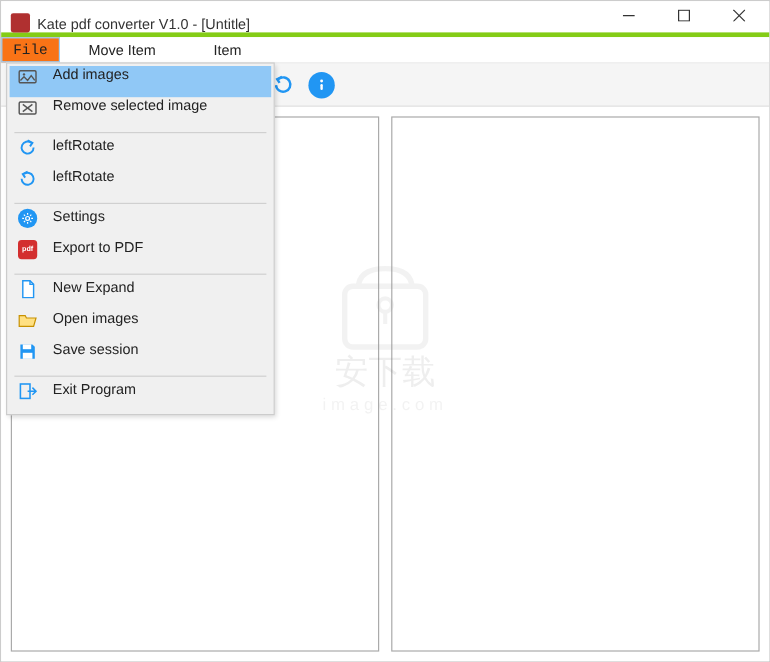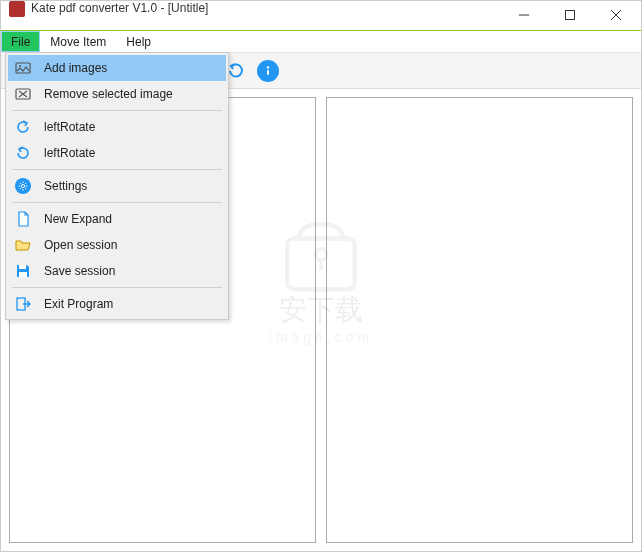--- a/index.html
+++ b/index.html
@@ -1,33 +1,33 @@
 <!DOCTYPE html>
 <html><head>
 <meta charset="utf-8">
 <style>
 * { box-sizing: border-box; margin: 0; padding: 0; font-family: -apple-system, "Segoe UI", Tahoma, sans-serif; font-size: 12px; }
 body { background: #fff; width: 642px; height: 552px; overflow: hidden; position: relative; }
 .window { width: 642px; height: 552px; border: 1px solid #ccc; background: #fff; display: flex; flex-direction: column; }
-.titlebar { height: 30px; background: #fff; display: flex; align-items: flex-start; padding: 0 2px 0 8px; border-bottom: 1px solid #84cc16; }
+.titlebar { height: 30px; background: #fff; display: flex; align-items: flex-end; padding: 0 2px 0 8px; border-bottom: 4px solid #84cc16; }
 .app-icon { width: 16px; height: 16px; margin-right: 6px; background: #b03030; border-radius: 2px; }
 .title-text { flex: 1; color: #333; }
 .win-btns { display: flex; }
 .win-btn { width: 46px; height: 28px; display: flex; align-items: center; justify-content: center; }
 .win-btn svg { width: 10px; height: 10px; }
 .menubar { height: 22px; background: #fff; display: flex; align-items: stretch; border-bottom: 1px solid #e5e5e5; }
-.menu-item { padding: 0 10px; display: flex; align-items: center; color: #222; cursor: default; }
-.menu-item.open { background: #22c55e; border: 1px solid #99d1ff; padding: 0 9px; }
+.menu-item { padding: 0 24px; display: flex; align-items: center; color: #222; cursor: default; }
+.menu-item.open { background: #f97316; border: 1px solid #99d1ff; padding: 0 9px; font-family: Liberation Mono, monospace; }
 .toolbar { height: 36px; background: #f5f5f5; border-bottom: 1px solid #ddd; display: flex; align-items: center; padding: 0 6px; gap: 2px; }
 .tool-btn { width: 30px; height: 30px; display: flex; align-items: center; justify-content: center; border-radius: 3px; }
 .tool-sep { width: 1px; height: 24px; background: #ccc; margin: 0 4px; }
 .content { flex: 1; display: flex; gap: 10px; padding: 8px; background: #fff; }
 .pane { flex: 1; border: 1px solid #aaa; background: #fff; }
 .dropdown { position: absolute; left: 5px; top: 52px; width: 224px; background: #f0f0f0; border: 1px solid #ccc; box-shadow: 2px 2px 4px rgba(0,0,0,0.15); z-index: 10; padding: 2px; }
-.dd-item { display: flex; align-items: center; height: 26px; padding: 0 18px 0 6px; gap: 12px; cursor: default; }
+.dd-item { display: flex; align-items: flex-start; height: 26px; padding: 0 18px 0 6px; gap: 12px; cursor: default; }
 .dd-item.highlight { background: #90c8f6; }
 .dd-item .dd-icon { width: 18px; height: 18px; display: flex; align-items: center; justify-content: center; flex-shrink: 0; }
 .dd-item .dd-label { color: #222; }
 .dd-sep { height: 1px; background: #d0d0d0; margin: 3px 4px; }
 .watermark { position: absolute; left: 50%; top: 50%; transform: translate(-50%, -50%); display: flex; flex-direction: column; align-items: center; pointer-events: none; opacity: 0.12; z-index: 1; }
 .watermark svg { width: 120px; height: 90px; }
 .watermark .wm-text { font-size: 28px; color: #777; margin-top: -6px; }
 .watermark .wm-sub { font-size: 14px; color: #999; letter-spacing: 4px; }
 .circle-blue { width: 22px; height: 22px; border-radius: 50%; background: #2196f3; display: flex; align-items: center; justify-content: center; }
 .pdf-badge { width: 20px; height: 20px; border-radius: 3px; background: #d32f2f; display: flex; align-items: center; justify-content: center; color: #fff; font-size: 7px; font-weight: bold; }
@@ -56,21 +56,21 @@
             <line x1="0" y1="0" x2="10" y2="10" stroke="#333" stroke-width="1"></line>
             <line x1="10" y1="0" x2="0" y2="10" stroke="#333" stroke-width="1"></line>
           </svg>
         </div>
     </div>
   </div>
 
   <div class="menubar">
     <div class="menu-item open">File</div>
     <div class="menu-item">Move Item</div>
-    <div class="menu-item">Help</div>
+    <div class="menu-item">Item</div>
   </div>
 
   <div class="toolbar">
     <div class="tool-btn">
         <svg width="20" height="20" viewBox="0 0 20 20">
           <rect x="2" y="4" width="16" height="12" rx="1" fill="none" stroke="#555" stroke-width="1.5"></rect>
           <circle cx="7" cy="8" r="1.5" fill="#555"></circle>
           <path d="M4 14 L8 10 L11 13 L14 9 L18 14" fill="none" stroke="#555" stroke-width="1.5"></path>
         </svg>
       </div>
@@ -174,37 +174,43 @@
     <span class="dd-icon">
         <div class="circle-blue" style="width:16px;height:16px;">
           <svg width="10" height="10" viewBox="0 0 10 10">
             <circle cx="5" cy="5" r="1.6" fill="none" stroke="#fff" stroke-width="1"></circle>
             <path d="M5 2 L5 0.5 M5 9.5 L5 8 M2 5 L0.5 5 M9.5 5 L8 5 M2.9 2.9 L1.9 1.9 M8.1 8.1 L7.1 7.1 M7.1 2.9 L8.1 1.9 M1.9 8.1 L2.9 7.1" stroke="#fff" stroke-width="1"></path>
           </svg>
         </div>
       </span>
     <span class="dd-label">Settings</span>
   </div>
+  <div class="dd-item">
+    <span class="dd-icon">
+        <div class="pdf-badge" style="width:16px;height:16px;font-size:6px;">pdf</div>
+      </span>
+    <span class="dd-label">Export to PDF</span>
+  </div>
   <div class="dd-sep"></div>
   <div class="dd-item">
     <span class="dd-icon">
         <svg width="16" height="16" viewBox="0 0 16 16">
           <path d="M4 1 L10 1 L13 4 L13 15 L4 15 Z" fill="#fff" stroke="#2196f3" stroke-width="1.2"></path>
           <path d="M10 1 L10 4 L13 4" fill="none" stroke="#2196f3" stroke-width="1.2"></path>
         </svg>
       </span>
     <span class="dd-label">New Expand</span>
   </div>
   <div class="dd-item">
     <span class="dd-icon">
         <svg width="16" height="16" viewBox="0 0 16 16">
           <path d="M1 4 L6 4 L7 6 L15 6 L13 13 L1 13 Z" fill="#ffe082" stroke="#c79100" stroke-width="1"></path>
         </svg>
       </span>
-    <span class="dd-label">Open session</span>
+    <span class="dd-label">Open images</span>
   </div>
   <div class="dd-item">
     <span class="dd-icon">
         <svg width="16" height="16" viewBox="0 0 16 16">
           <path d="M2 2 L12 2 L14 4 L14 14 L2 14 Z" fill="#2196f3"></path>
           <rect x="4" y="2" width="7" height="4" fill="#fff"></rect>
           <rect x="4" y="9" width="8" height="5" fill="#fff"></rect>
         </svg>
       </span>
     <span class="dd-label">Save session</span>

